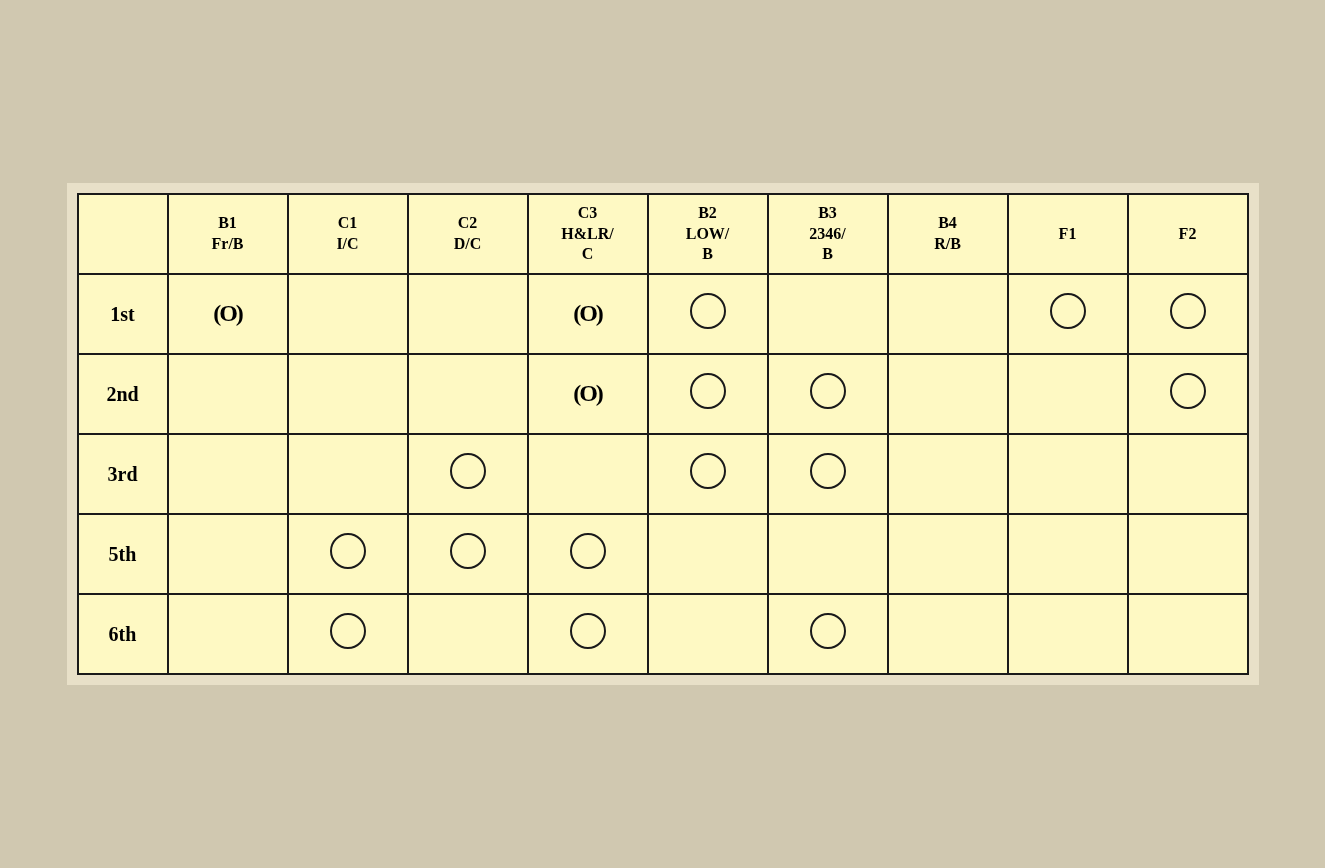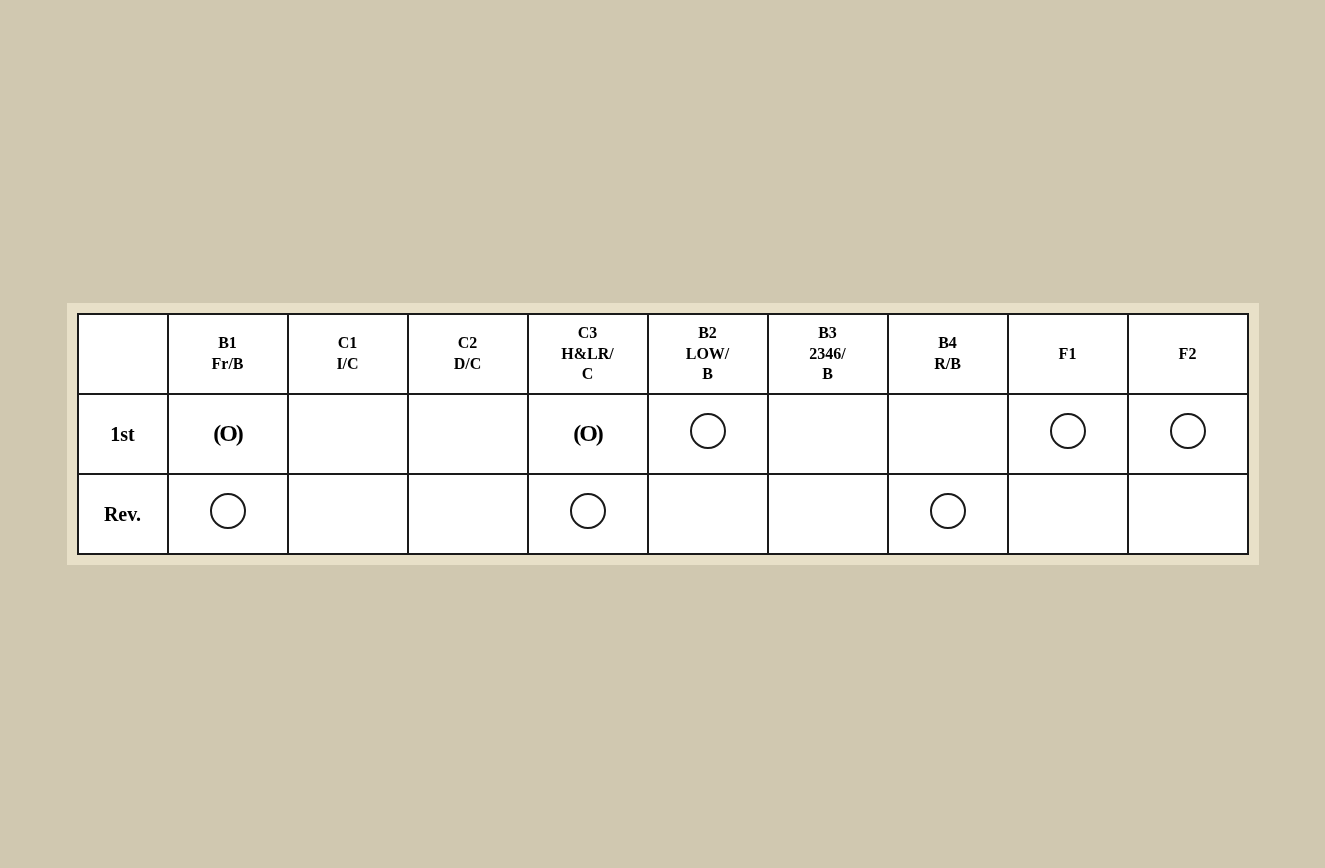--- a/index.html
+++ b/index.html
@@ -17,21 +17,21 @@
       font-family: 'Times New Roman', serif;
     }
 
     .table-container {
       background: #e8e0c8;
       padding: 10px;
     }
 
     table {
       border-collapse: collapse;
-      background: #ffffff;
+      background: #fef9c3;
     }
 
     th, td {
       border: 2px solid #1a1a1a;
       width: 120px;
       height: 80px;
       text-align: center;
       vertical-align: middle;
       font-size: 18px;
       font-weight: bold;
@@ -92,26 +92,62 @@
           <td></td>
           <td></td>
           <td><span class="circle-paren">(O)</span></td>
           <td><span class="circle"></span></td>
           <td></td>
           <td></td>
           <td><span class="circle"></span></td>
           <td><span class="circle"></span></td>
         </tr>
         <tr>
-          <th class="row-header">Rev.</th>
+          <th class="row-header">2nd</th>
+          <td></td>
+          <td></td>
+          <td></td>
+          <td><span class="circle-paren">(O)</span></td>
+          <td><span class="circle"></span></td>
           <td><span class="circle"></span></td>
           <td></td>
           <td></td>
           <td><span class="circle"></span></td>
+        </tr>
+        <tr>
+          <th class="row-header">3rd</th>
           <td></td>
           <td></td>
           <td><span class="circle"></span></td>
+          <td></td>
+          <td><span class="circle"></span></td>
+          <td><span class="circle"></span></td>
+          <td></td>
+          <td></td>
+          <td></td>
+        </tr>
+        <tr>
+          <th class="row-header">5th</th>
+          <td></td>
+          <td><span class="circle"></span></td>
+          <td><span class="circle"></span></td>
+          <td><span class="circle"></span></td>
+          <td></td>
+          <td></td>
+          <td></td>
+          <td></td>
+          <td></td>
+        </tr>
+        <tr>
+          <th class="row-header">6th</th>
+          <td></td>
+          <td><span class="circle"></span></td>
+          <td></td>
+          <td><span class="circle"></span></td>
+          <td></td>
+          <td><span class="circle"></span></td>
+          <td></td>
           <td></td>
           <td></td>
         </tr>
       </tbody>
   </table>
 </div>
 
 </body></html>

